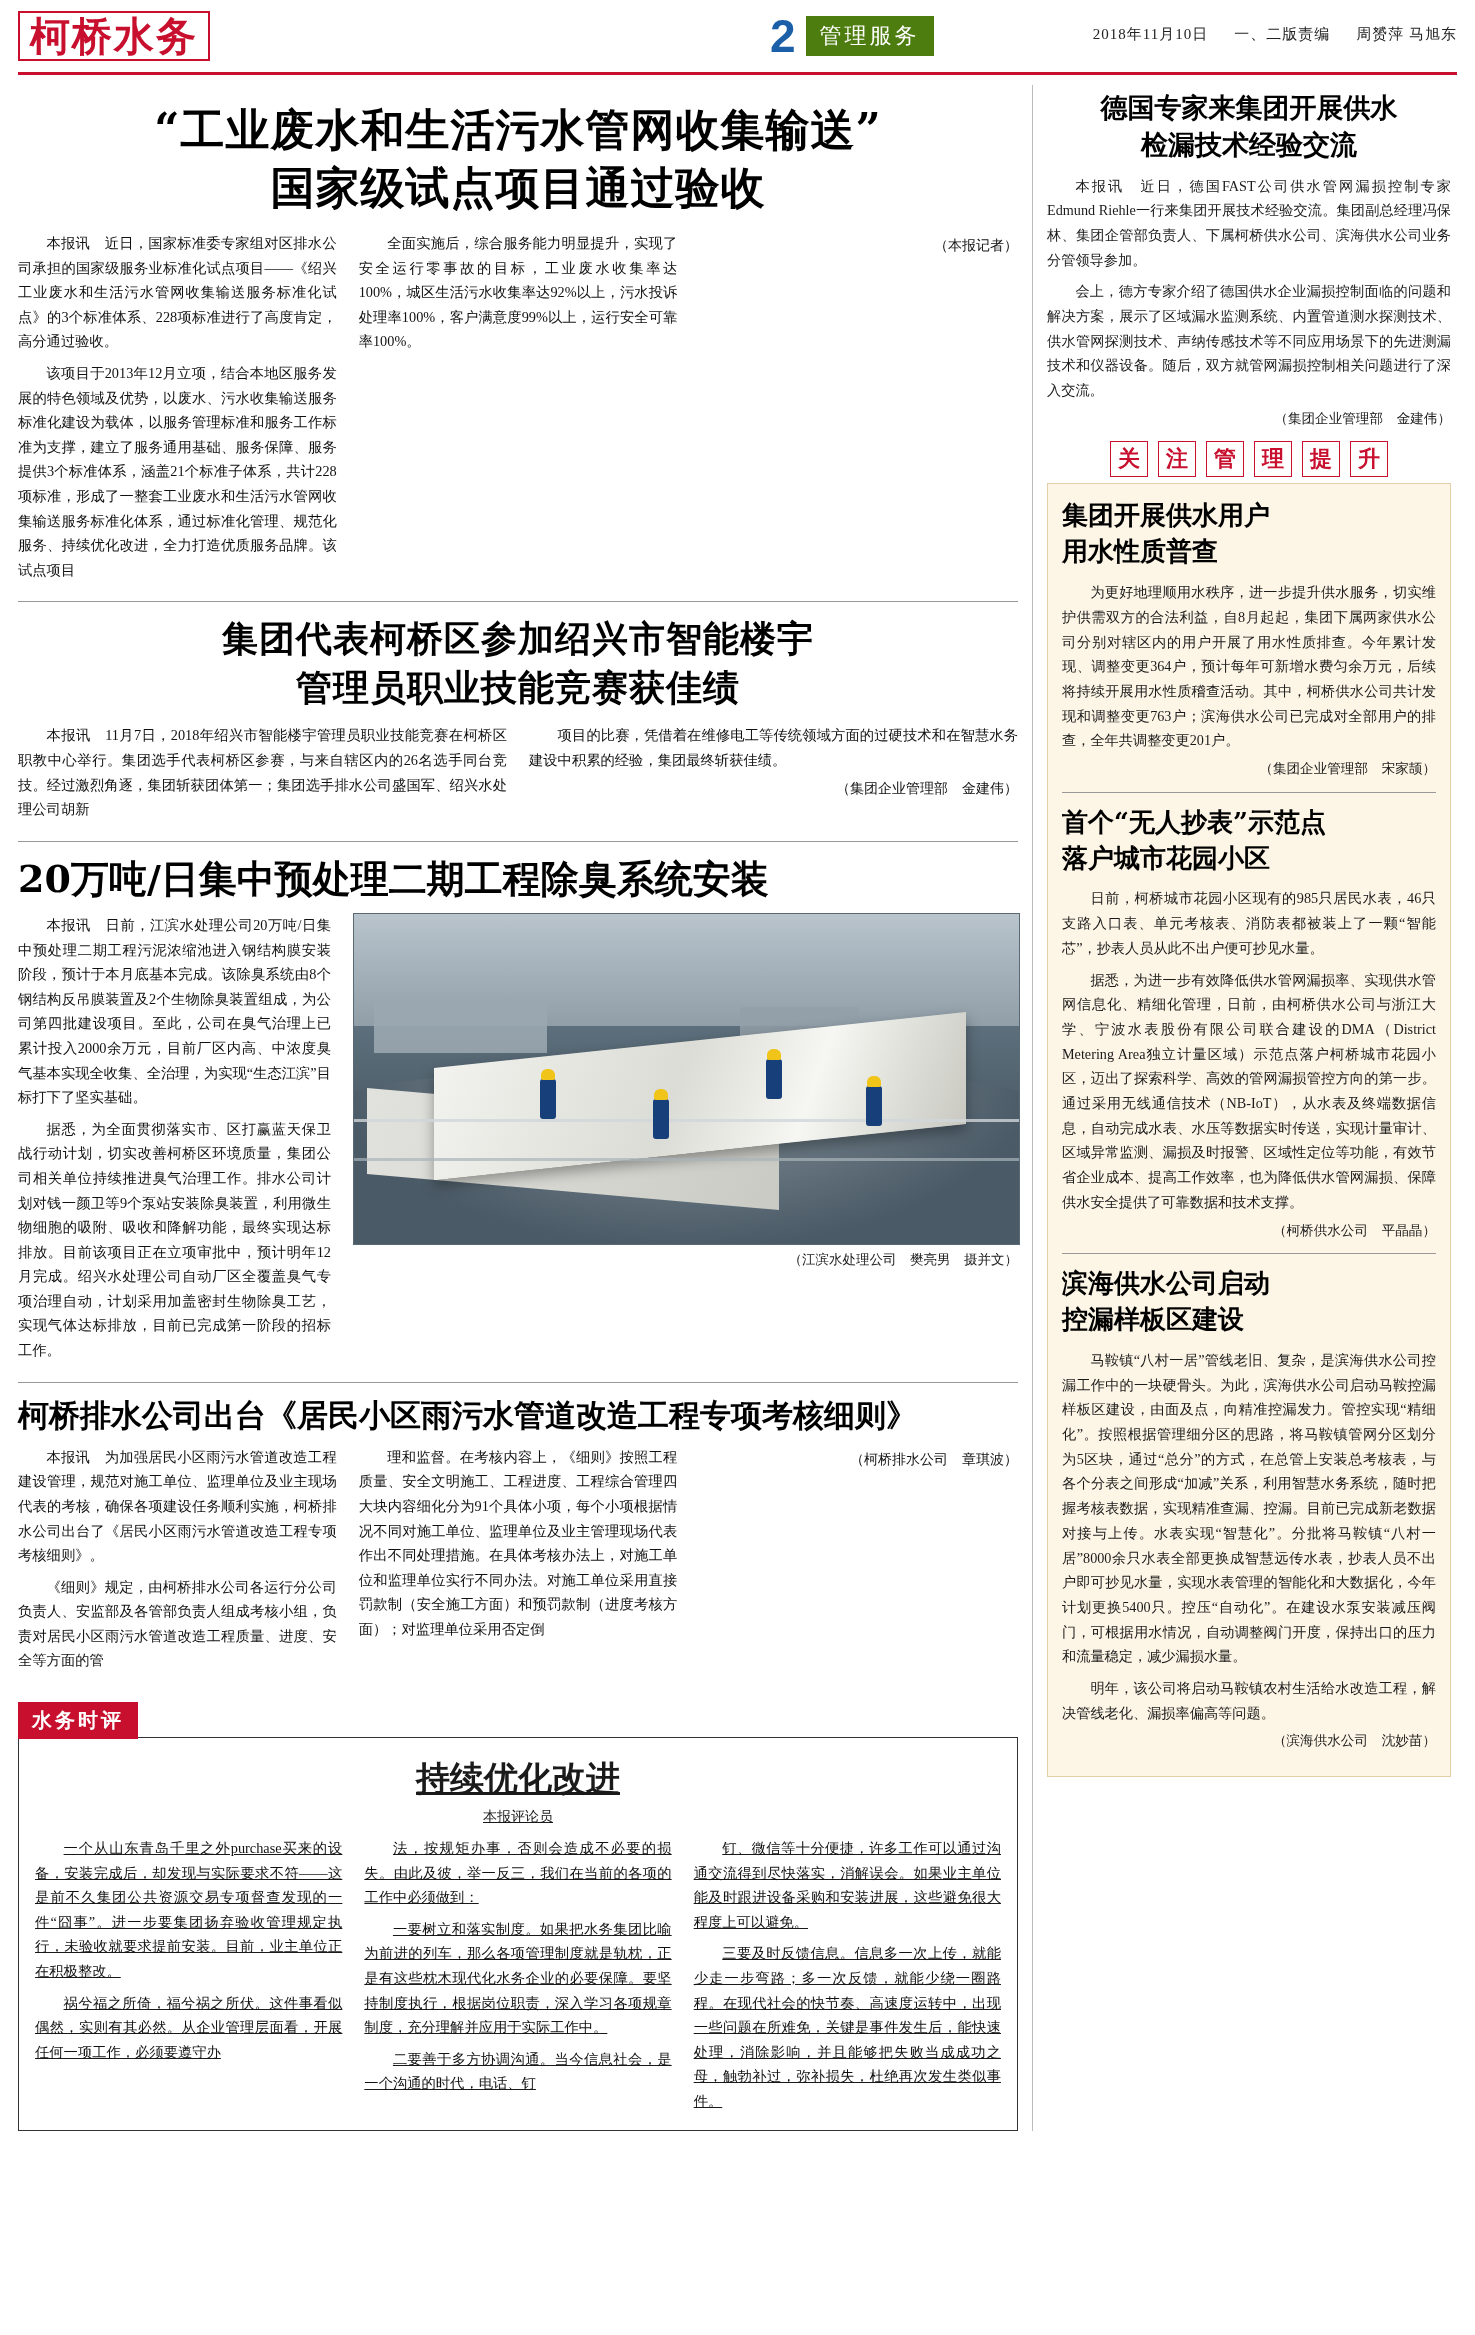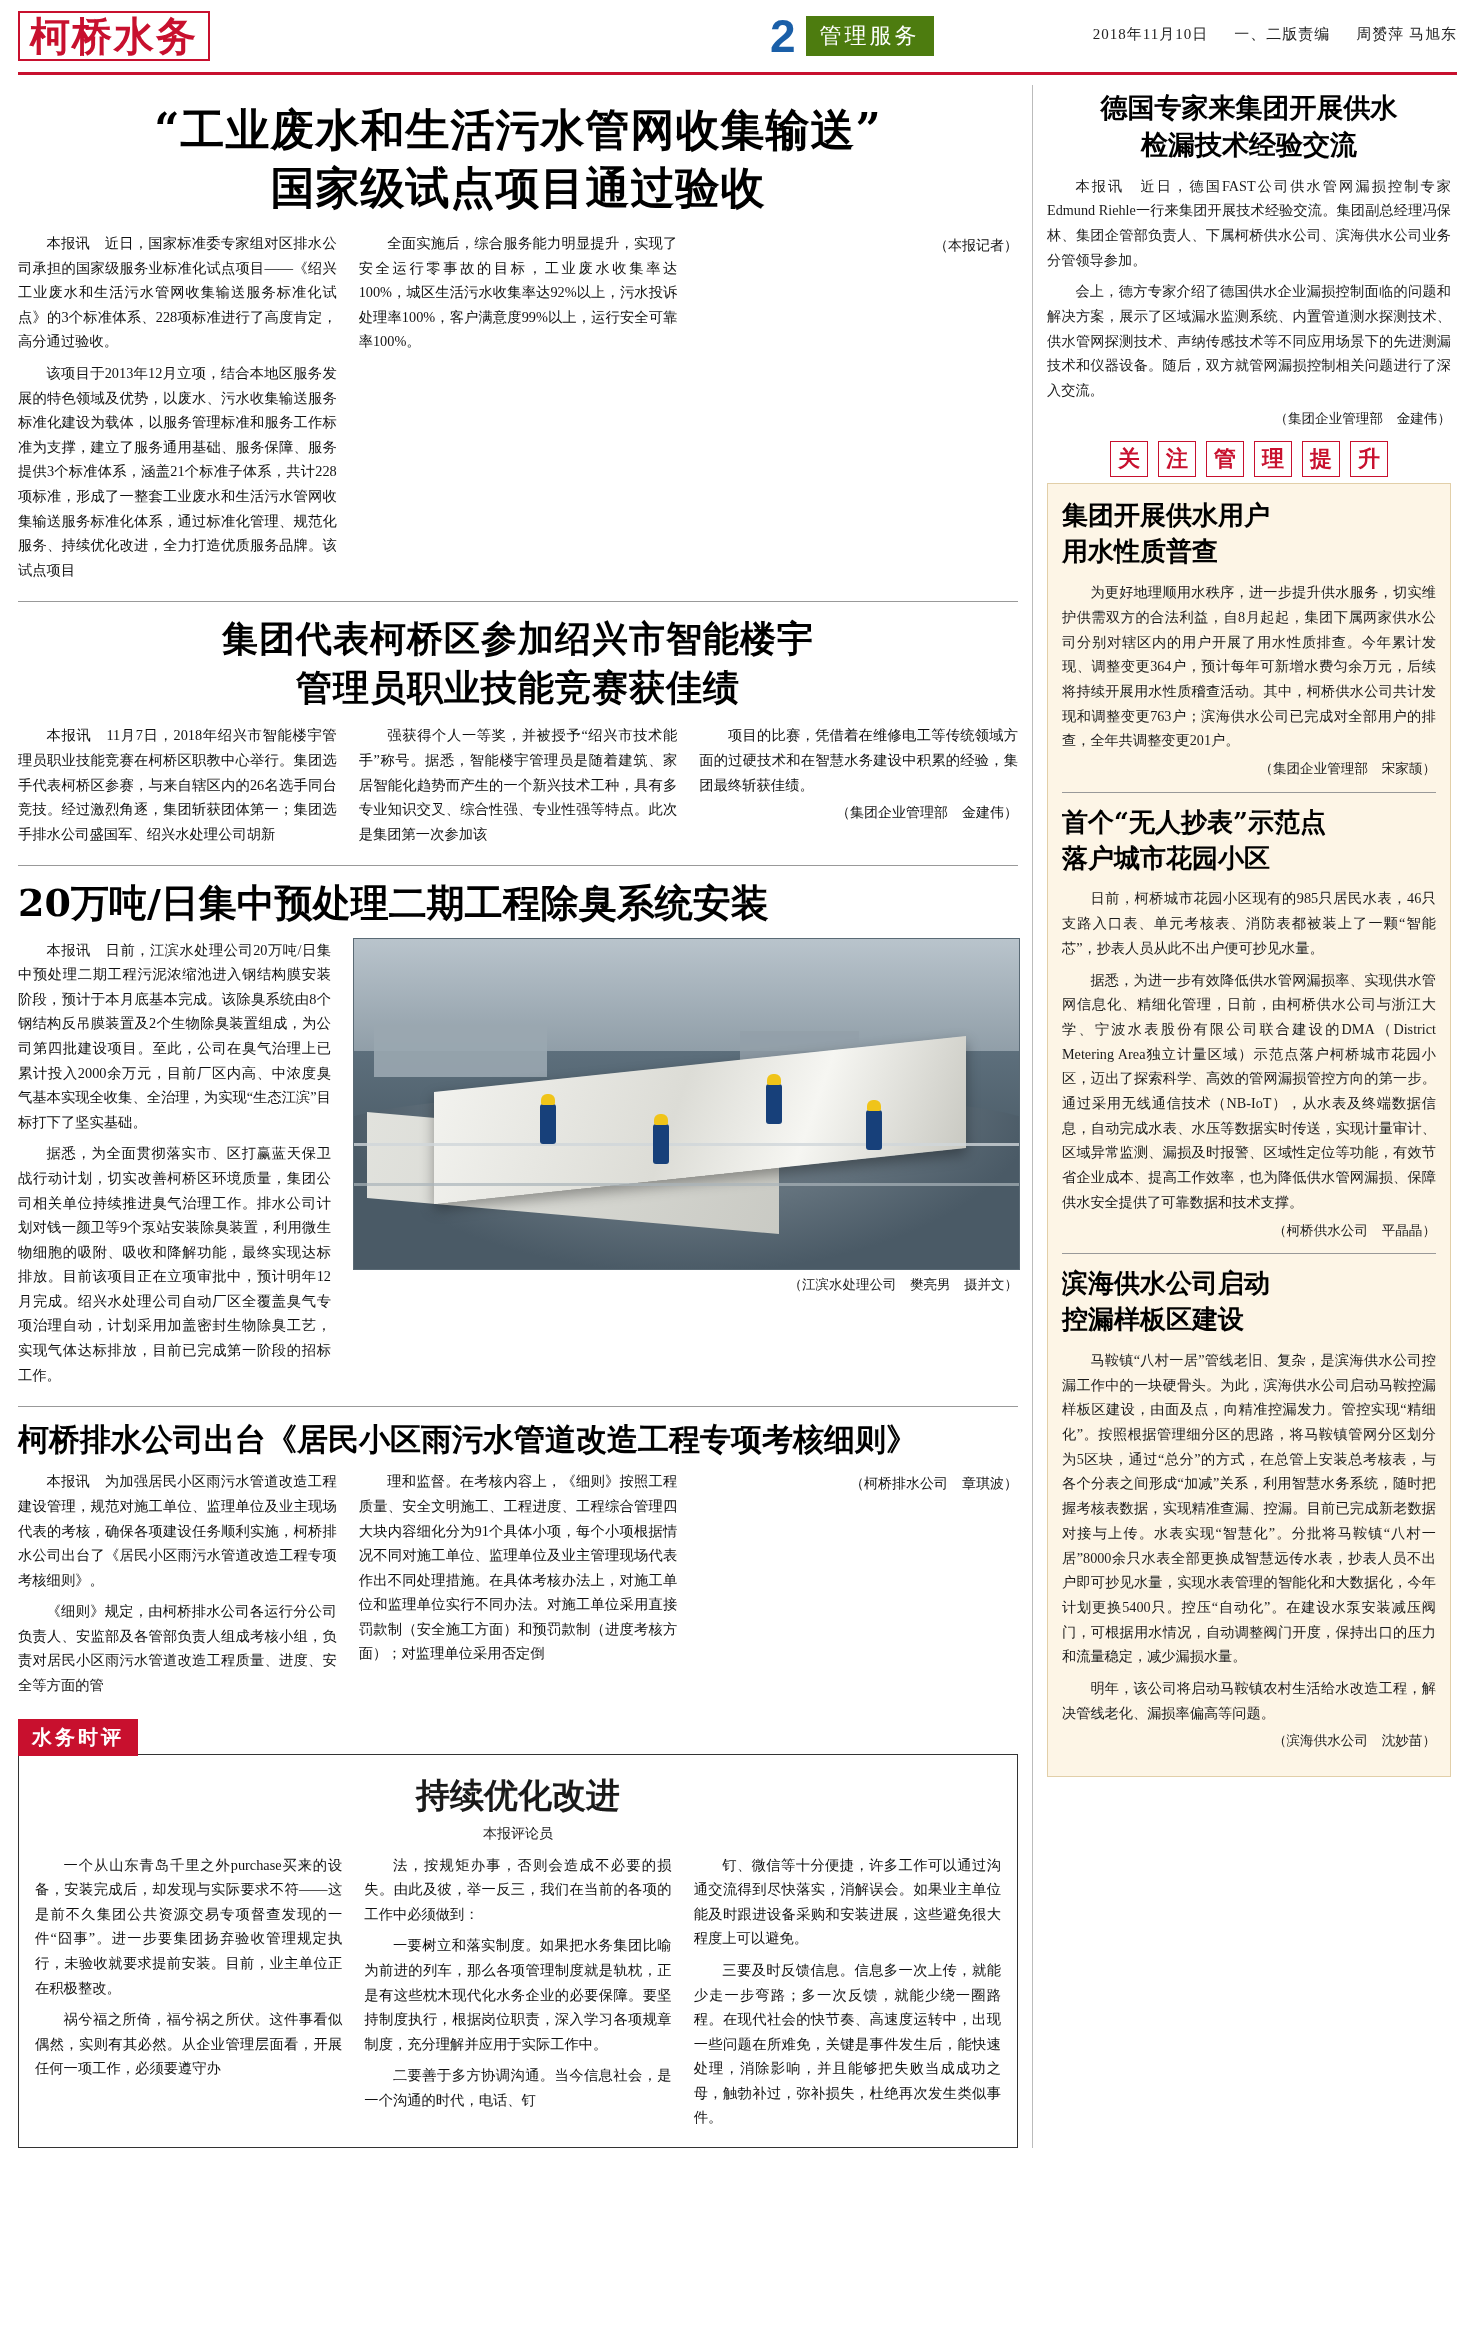--- a/index.html
+++ b/index.html
@@ -150,23 +150,20 @@
       <div>
         <h2 class="head-sub">
           <div>集团代表柯桥区参加绍兴市智能楼宇</div>
           <div>管理员职业技能竞赛获佳绩</div>
         </h2>
         <div class="cols3">
           <div>
               <p class="b">本报讯　11月7日，2018年绍兴市智能楼宇管理员职业技能竞赛在柯桥区职教中心举行。集团选手代表柯桥区参赛，与来自辖区内的26名选手同台竞技。经过激烈角逐，集团斩获团体第一；集团选手排水公司盛国军、绍兴水处理公司胡新</p>
             </div>
           <div>
-              <p class="b">强获得个人一等奖，并被授予“绍兴市技术能手”称号。据悉，智能楼宇管理员是随着建筑、家居智能化趋势而产生的一个新兴技术工种，具有多专业知识交叉、综合性强、专业性强等特点。此次是集团第一次参加该</p>
-            </div>
-          <div>
             <p class="b">项目的比赛，凭借着在维修电工等传统领域方面的过硬技术和在智慧水务建设中积累的经验，集团最终斩获佳绩。</p>
             <p class="sign">（集团企业管理部　金建伟）</p>
           </div>
         </div>
       </div>
 
       <div class="rule"></div>
 
       <div>
         <h2 class="head-left">20万吨/日集中预处理二期工程除臭系统安装</h2>
@@ -207,21 +204,21 @@
           </div>
           <div>
               <p class="b">理和监督。在考核内容上，《细则》按照工程质量、安全文明施工、工程进度、工程综合管理四大块内容细化分为91个具体小项，每个小项根据情况不同对施工单位、监理单位及业主管理现场代表作出不同处理措施。在具体考核办法上，对施工单位和监理单位实行不同办法。对施工单位采用直接罚款制（安全施工方面）和预罚款制（进度考核方面）；对监理单位采用否定倒</p>
             </div>
           <div>
             <p class="sign">（柯桥排水公司　章琪波）</p>
           </div>
         </div>
       </div>
 
-      <div style="margin-top:14px;">
+      <div style="margin-top:22px;text-decoration:underline;">
         <div class="review-tag">水务时评</div>
         <div class="review-box">
           <div class="review-title">持续优化改进</div>
           <div class="review-by">本报评论员</div>
           <div class="cols3">
             <div>
               <p class="b">一个从山东青岛千里之外purchase买来的设备，安装完成后，却发现与实际要求不符——这是前不久集团公共资源交易专项督查发现的一件“囧事”。进一步要集团扬弃验收管理规定执行，未验收就要求提前安装。目前，业主单位正在积极整改。</p>
               <p class="b">祸兮福之所倚，福兮祸之所伏。这件事看似偶然，实则有其必然。从企业管理层面看，开展任何一项工作，必须要遵守办</p>
             </div>
             <div>

